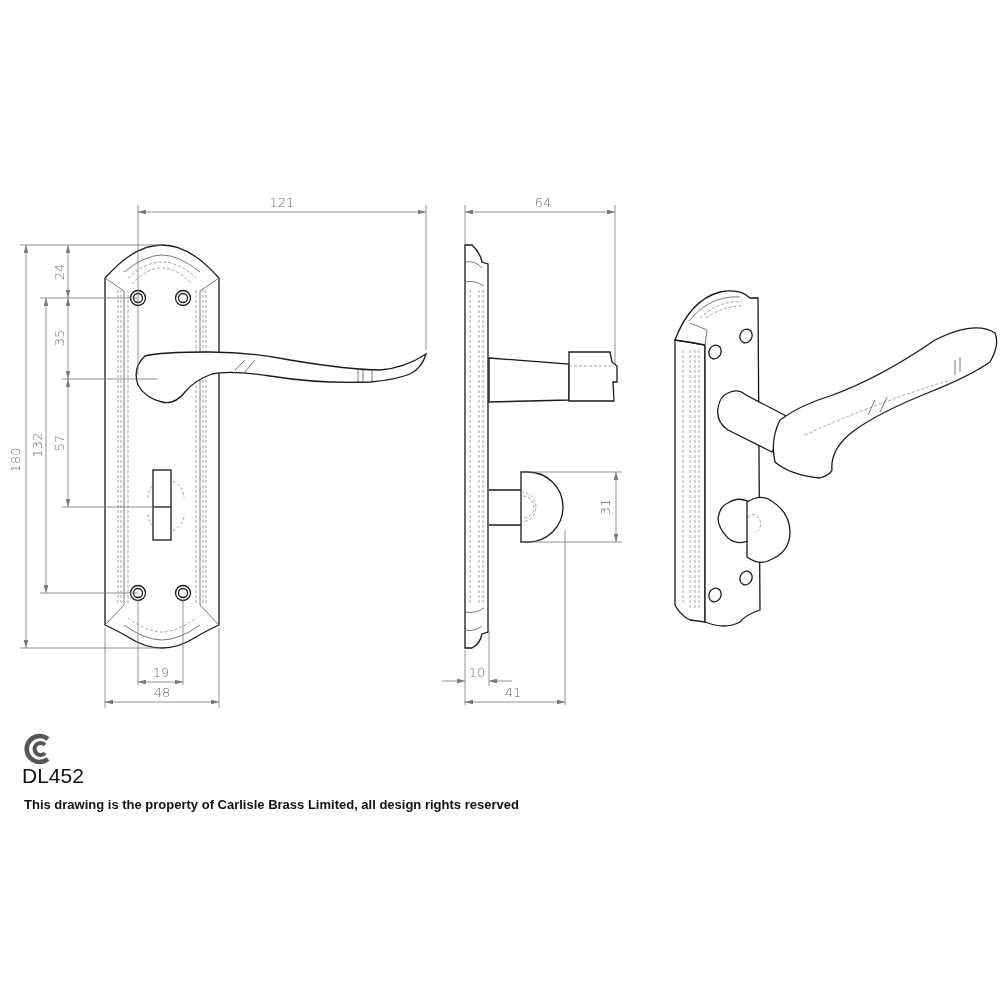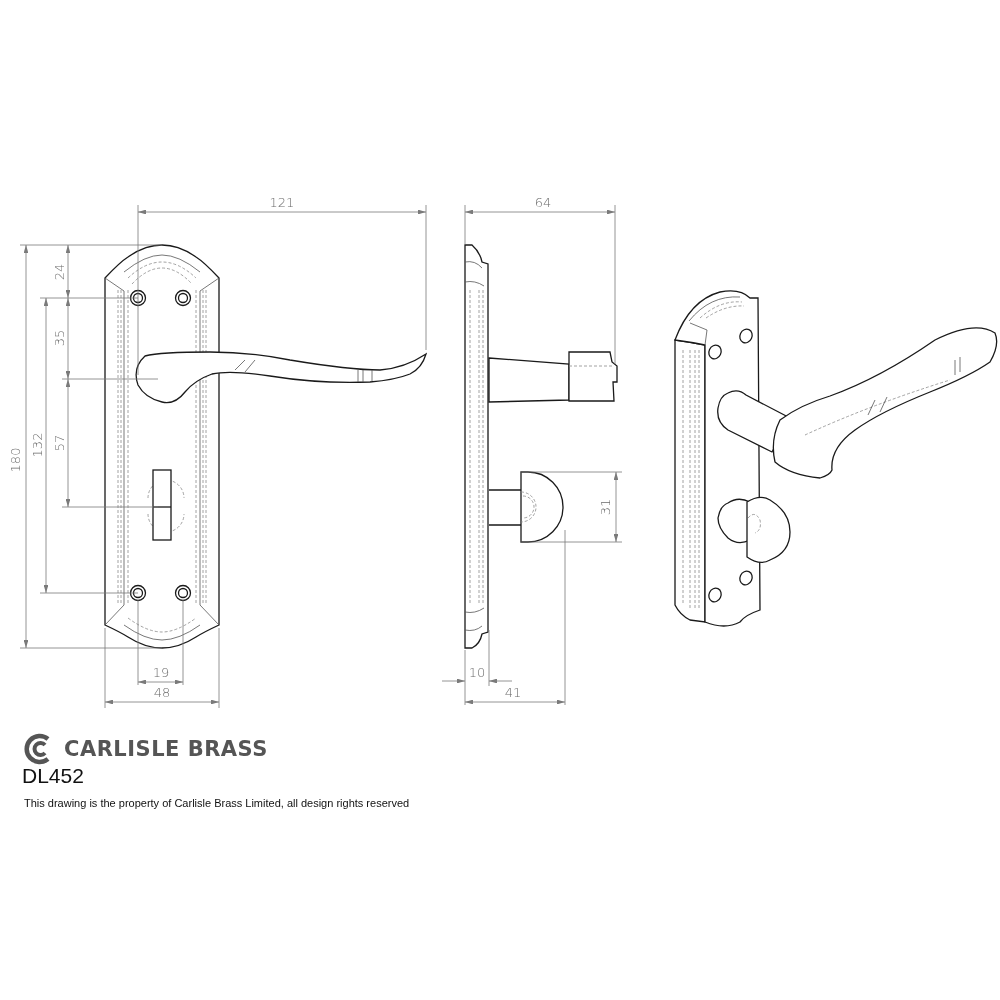--- a/index.html
+++ b/index.html
@@ -9,21 +9,21 @@
   .line { stroke:#1a1a1a; stroke-width:1.3; fill:none; }
   .thin { stroke:#555; stroke-width:0.8; fill:none; }
   .hid { stroke:#8a8a8a; stroke-width:0.8; fill:none; stroke-dasharray:3 2; }
   .dim { stroke:#7a7a7a; stroke-width:0.8; fill:none; }
   .arrow { fill:#7a7a7a; stroke:none; }
   .fillw { fill:#ffffff; }
   .brand { position:absolute; left:24px; top:733px; display:flex; align-items:center; }
   .brand-logo { width:32px; height:32px; }
   .brand-name { font-family:"DejaVu Sans", sans-serif; font-weight:bold; font-size:21px; color:#555555; letter-spacing:0.5px; margin-left:8px; }
   .code { position:absolute; left:22px; top:764px; font-family:"Liberation Sans", sans-serif; font-size:21px; color:#111; }
-  .notice { position:absolute; left:24px; top:797px; font-family:"Liberation Sans", sans-serif; font-size:11px; color:#111; }
+  .notice { position:absolute; left:24px; top:797px; font-family:"Liberation Sans", sans-serif; font-size:13px; color:#111;font-weight:bold; }
 </style>
 </head>
 <body>
 
 <svg class="drawing" viewBox="0 0 1000 1000" xmlns="http://www.w3.org/2000/svg">
   <defs>
     <marker id="arr" viewBox="0 0 10 6" refX="10" refY="3" markerWidth="10" markerHeight="6" orient="auto-start-reverse">
       <path d="M0,0 L10,3 L0,6 z" class="arrow"></path>
     </marker>
   </defs>
@@ -175,16 +175,15 @@
     <path class="line fillw" d="M747,502 Q760,494 770,500 Q790,512 790,532 Q790,552 770,560 Q760,566 747,557 Z"></path>
     <path class="hid" d="M748,518 Q755,510 760,520 Q762,530 755,533"></path>
   </g>
 </svg>
 
 <div class="brand">
   <svg class="brand-logo" viewBox="0 0 32 32">
     <path d="M24,6 A13,13 0 1,0 24,26" fill="none" stroke="#555" stroke-width="4.5"></path>
     <path d="M21,12 A6,6 0 1,0 21,20" fill="none" stroke="#555" stroke-width="4"></path>
   </svg>
-  <span class="brand-name">CARLISLE BRASS</span>
 </div>
 <div class="code">DL452</div>
 <div class="notice">This drawing is the property of Carlisle Brass Limited, all design rights reserved</div>
 
 </body></html>

